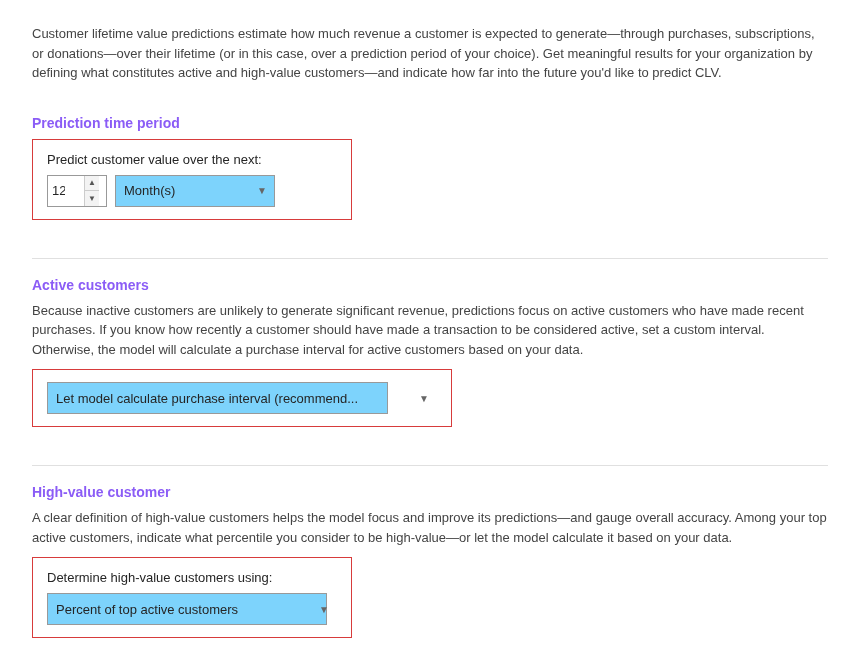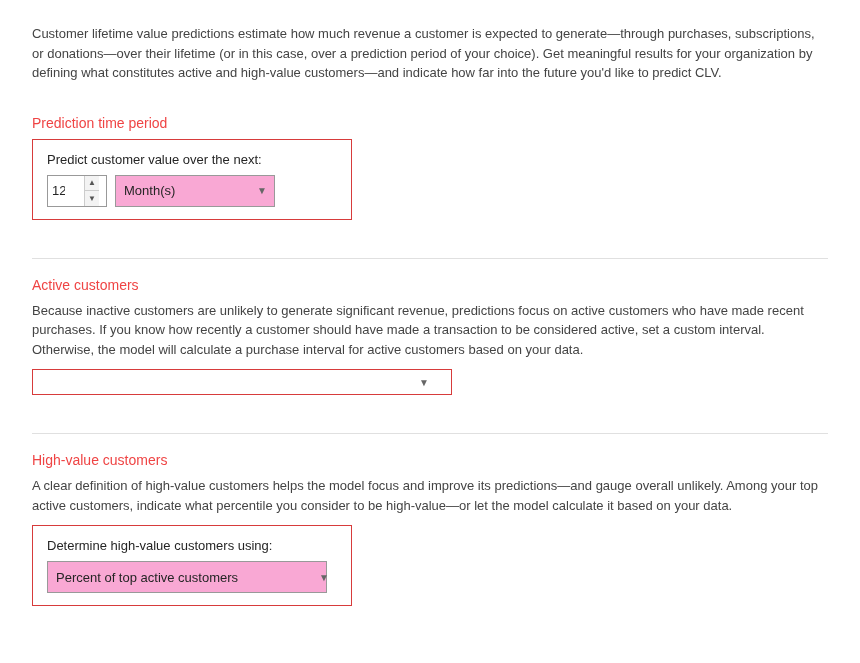--- a/index.html
+++ b/index.html
@@ -25,23 +25,23 @@
       color: #1a1a1a;
     }
     .intro-text {
       font-size: 13px;
       color: #444;
       line-height: 1.5;
       margin-bottom: 32px;
     }
     .section-title {
       font-size: 14px;
-      font-weight: 400;
+      font-weight: 700;
       margin-bottom: 8px;
-      color: #ef4444;
+      color: #8b5cf6;
       margin-top: 15px;
     }
     .section-desc {
       font-size: 13px;
       color: #444;
       line-height: 1.5;
       margin-bottom: 10px;
     }
     .bordered-box {
       border: 1.5px solid #d73b3b;
@@ -101,21 +101,21 @@
     .spin-btn:first-child { border-bottom: 1px solid #ccc; }
     .select-wrap {
       position: relative;
       display: inline-flex;
       align-items: center;
     }
     .select-wrap select {
       appearance: none;
       -webkit-appearance: none;
       border: 1px solid #999;
-      background: #f9a8d4;
+      background: #7dd3fc;
       padding: 0 28px 0 8px;
       height: 32px;
       font-size: 13px;
       color: #252525;
       cursor: pointer;
       outline: none;
       min-width: 160px;
     }
     .select-arrow {
       position: absolute;
@@ -167,29 +167,33 @@
     </div>
   </div>
 
   <hr class="section-divider">
 
   
   <div class="section-title">Active customers</div>
   <p class="section-desc">Because inactive customers are unlikely to generate significant revenue, predictions focus on active customers who have made recent purchases. If you know how recently a customer should have made a transaction to be considered active, set a custom interval. Otherwise, the model will calculate a purchase interval for active customers based on your data.</p>
   <div class="bordered-box active-box-wide">
     <div class="select-wrap">
+      <select style="min-width:310px;">
+        <option>Let model calculate purchase interval (recommend...</option>
+        <option>Custom interval</option>
+      </select>
       <span class="select-arrow">▼</span>
     </div>
   </div>
 
   <hr class="section-divider">
 
   
-  <div class="section-title">High-value customers</div>
-  <p class="section-desc">A clear definition of high-value customers helps the model focus and improve its predictions—and gauge overall unlikely. Among your top active customers, indicate what percentile you consider to be high-value—or let the model calculate it based on your data.</p>
+  <div class="section-title">High-value customer</div>
+  <p class="section-desc">A clear definition of high-value customers helps the model focus and improve its predictions—and gauge overall accuracy. Among your top active customers, indicate what percentile you consider to be high-value—or let the model calculate it based on your data.</p>
   <div class="bordered-box hv-box-wide">
     <span class="bordered-box-label">Determine high-value customers using:</span>
     <div class="select-wrap">
       <select style="min-width:280px;">
         <option>Percent of top active customers</option>
         <option>Model calculated</option>
         <option>Custom value</option>
       </select>
       <span class="select-arrow">▼</span>
     </div>

